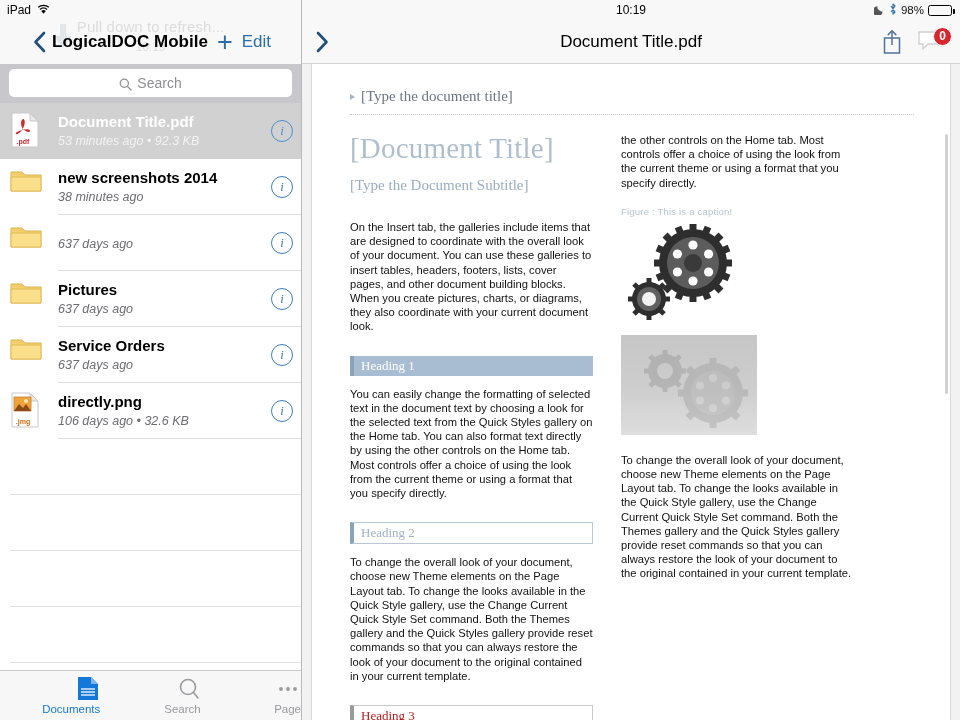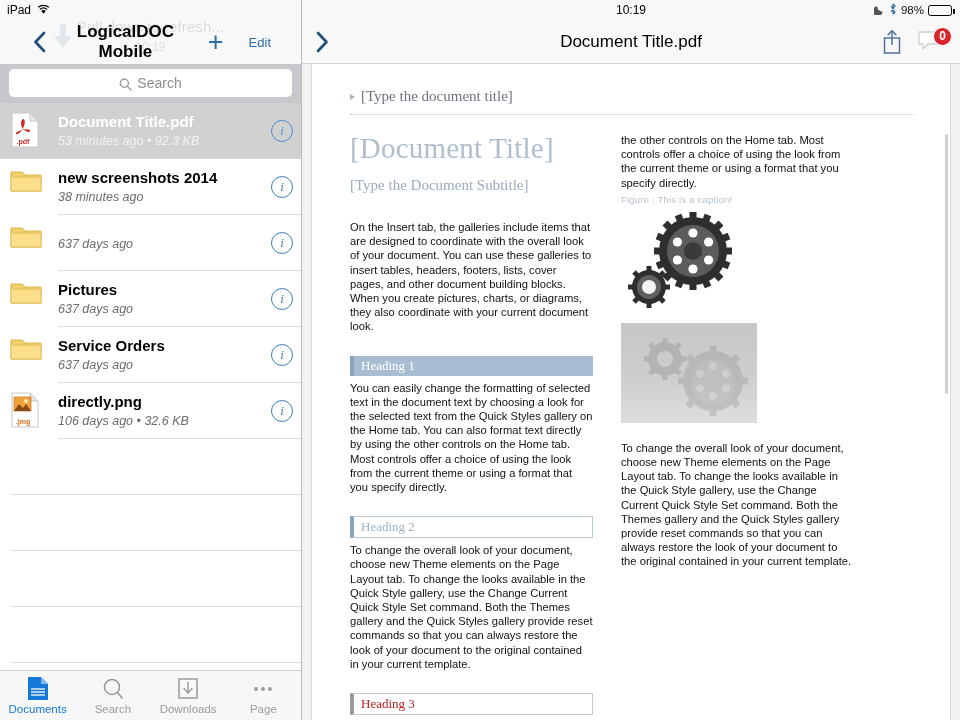--- a/index.html
+++ b/index.html
@@ -60,23 +60,22 @@
     flex: 1; text-align: center;
     font-size: 17px; font-weight: bold; color: #000;
     position: relative; z-index: 2;
     margin-left: 2px;
   }
   .plus-btn {
     color: #2b6ea8; font-size: 27px; font-weight: 300; line-height: 1;
     padding: 0 9px; position: relative; z-index: 2;
   }
   .edit-btn {
-    color: #2b6ea8; font-size: 13px; position: relative; z-index: 2;
+    color: #2b6ea8; font-size: 17px; position: relative; z-index: 2;
     padding-right: 2px;
-    margin-left: 16px;
   }
 
   .search-band {
     background: #c8c7cc;
     padding: 5px 9px 6px 9px;
   }
   .search-field {
     height: 28px; background: #fff; border-radius: 5px;
     display: flex; align-items: center; justify-content: center;
     gap: 5px;
@@ -123,21 +122,21 @@
     height: 1px; background: #e2e2e2;
   }
 
   .tabbar {
     height: 50px; background: #f7f7f7;
     border-top: 1px solid #cfcfcf;
     display: flex;
   }
   .tab {
     flex: 1; display: flex; flex-direction: column;
-    align-items: center; justify-content: center; gap: 2px;
+    align-items: flex-end; justify-content: center; gap: 2px;
     color: #9a9a9f; font-size: 11.5px;
   }
   .tab.active { color: #1478d8; }
   .tab-icon { height: 25px; display: flex; align-items: flex-end; }
 
   
   .right-panel {
     position: relative;
     width: 658px; height: 720px;
     background: #f2f2f2;
@@ -239,21 +238,21 @@
     font-family: Liberation Serif, serif;
     font-size: 15px; color: #9aadc0;
     margin-top: 12px;
   }
   .body-p {
     font-family: "Liberation Sans", sans-serif;
     font-size: 11.2px; line-height: 14.2px;
     color: #111; text-align: left;
   }
   .p-gap { margin-top: 26px; }
-  .p-after-h { margin-top: 5px; }
+  .p-after-h { margin-top: 11px; }
 
   .h1-band {
     background: #a8bdd1;
     border-left: 4px solid #8aa2ba;
     color: #ffffff;
     font-family: "Liberation Serif", serif;
     font-size: 13px;
     padding: 2px 7px;
     margin-top: 22px;
   }
@@ -273,21 +272,21 @@
     border-left: 4px solid #9a9a9a;
     color: #b91c1c;
     font-family: Liberation Serif, serif;
     font-size: 13px;
     padding: 2px 7px;
     margin-top: 22px;
   }
   .fig-caption {
     font-family: "Liberation Sans", sans-serif;
     font-size: 9.5px; color: #b4c3d2;
-    margin-top: 4px; letter-spacing: .2px;
+    margin-top: 16px; letter-spacing: .2px;
   }
   .gear-img-top {
     width: 136px; height: 108px; margin-top: 4px;
     position: relative; overflow: hidden;
   }
   .gear-img-bottom {
     width: 136px; height: 100px; margin-top: 6px;
     background: linear-gradient(180deg,#c6c6c6 0%,#cecece 55%,#dedede 100%);
     position: relative; overflow: hidden;
   }
@@ -474,30 +473,20 @@
         <span>Documents</span>
       </div>
       <div class="tab">
         <span class="tab-icon">
           <svg width="24" height="25" viewBox="0 0 24 25">
             <circle cx="11" cy="11" r="7.5" stroke="#9a9a9f" stroke-width="1.6" fill="none"></circle>
             <line x1="16.5" y1="16.5" x2="21" y2="22" stroke="#9a9a9f" stroke-width="1.6" stroke-linecap="round"></line>
           </svg>
         </span>
         <span>Search</span>
-      </div>
-      <div class="tab">
-        <span class="tab-icon">
-          <svg width="24" height="25" viewBox="0 0 24 25">
-            <rect x="3" y="3" width="18" height="19" stroke="#9a9a9f" stroke-width="1.5" fill="none"></rect>
-            <line x1="12" y1="6" x2="12" y2="16" stroke="#9a9a9f" stroke-width="1.5"></line>
-            <path d="M8 12.5 L12 17 L16 12.5" stroke="#9a9a9f" stroke-width="1.5" fill="none" stroke-linecap="round" stroke-linejoin="round"></path>
-          </svg>
-        </span>
-        <span>Downloads</span>
       </div>
       <div class="tab">
         <span class="tab-icon">
           <svg width="26" height="25" viewBox="0 0 26 25">
             <circle cx="6" cy="13" r="1.9" fill="#9a9a9f"></circle>
             <circle cx="13" cy="13" r="1.9" fill="#9a9a9f"></circle>
             <circle cx="20" cy="13" r="1.9" fill="#9a9a9f"></circle>
           </svg>
         </span>
         <span>Page</span>

